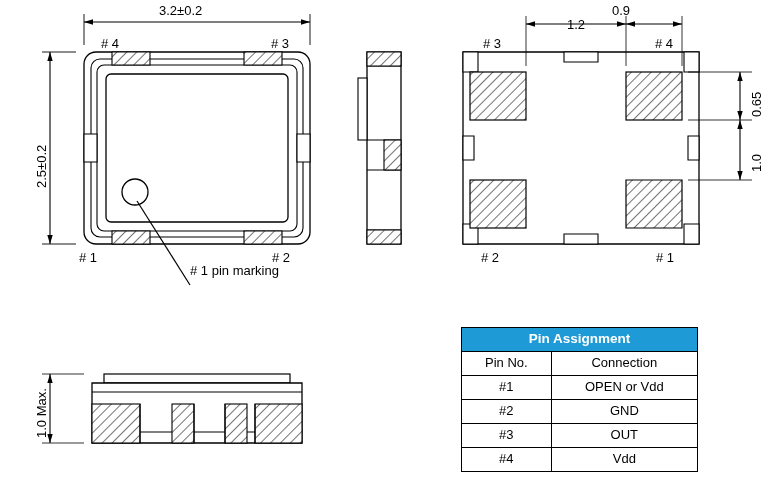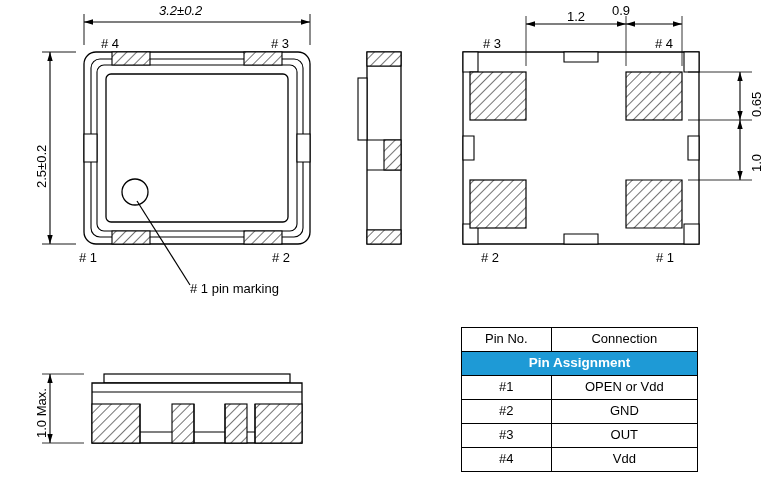--- a/index.html
+++ b/index.html
@@ -201,52 +201,52 @@
 
       <g>
         <line x1="84" y1="374" x2="42" y2="374" stroke="#000" stroke-width="0.8"></line>
         <line x1="84" y1="443" x2="42" y2="443" stroke="#000" stroke-width="0.8"></line>
         <line x1="50" y1="374" x2="50" y2="443" stroke="#000" stroke-width="1.1" marker-start="url(#arrR)" marker-end="url(#arrL)"></line>
       </g>
 
     </g>
   </svg>
 
-  <div class="lbl" style="left:159px; top:3px;font-style:italic;">3.2±0.2</div>
+  <div class="lbl" style="left:159px; top:3px;">3.2±0.2</div>
 
   <div class="lbl rot90" style="left:34px; top:188px;">2.5±0.2</div>
 
   <div class="lbl" style="left:101px; top:36px;"># 4</div>
   <div class="lbl" style="left:271px; top:36px;"># 3</div>
   <div class="lbl" style="left:79px; top:250px;"># 1</div>
   <div class="lbl" style="left:272px; top:250px;"># 2</div>
 
-  <div class="lbl" style="left:190px; top:281px;"># 1 pin marking</div>
-
-  <div class="lbl" style="left:567px; top:9px;">1.2</div>
+  <div class="lbl" style="left:190px; top:263px;"># 1 pin marking</div>
+
+  <div class="lbl" style="left:567px; top:17px;">1.2</div>
   <div class="lbl" style="left:612px; top:3px;">0.9</div>
   <div class="lbl rot90" style="left:749px; top:117px;">0.65</div>
   <div class="lbl rot90" style="left:749px; top:172px;">1.0</div>
 
   <div class="lbl" style="left:483px; top:36px;"># 3</div>
   <div class="lbl" style="left:655px; top:36px;"># 4</div>
   <div class="lbl" style="left:481px; top:250px;"># 2</div>
   <div class="lbl" style="left:656px; top:250px;"># 1</div>
 
   <div class="lbl rot90" style="left:34px; top:438px;">1.0 Max.</div>
 
   <table id="pin-table">
     <thead>
       <tr>
+        <th class="title" colspan="2">Pin Assignment</th>
+      </tr>
+      <tr>
         <th class="col pin">Pin No.</th>
         <th class="col">Connection</th>
       </tr>
-      <tr>
-        <th class="title" colspan="2">Pin Assignment</th>
-      </tr>
     </thead>
     <tbody>
       <tr>
         <td class="pin">#1</td>
         <td>OPEN or Vdd</td>
       </tr>
       <tr>
         <td class="pin">#2</td>
         <td>GND</td>
       </tr>

